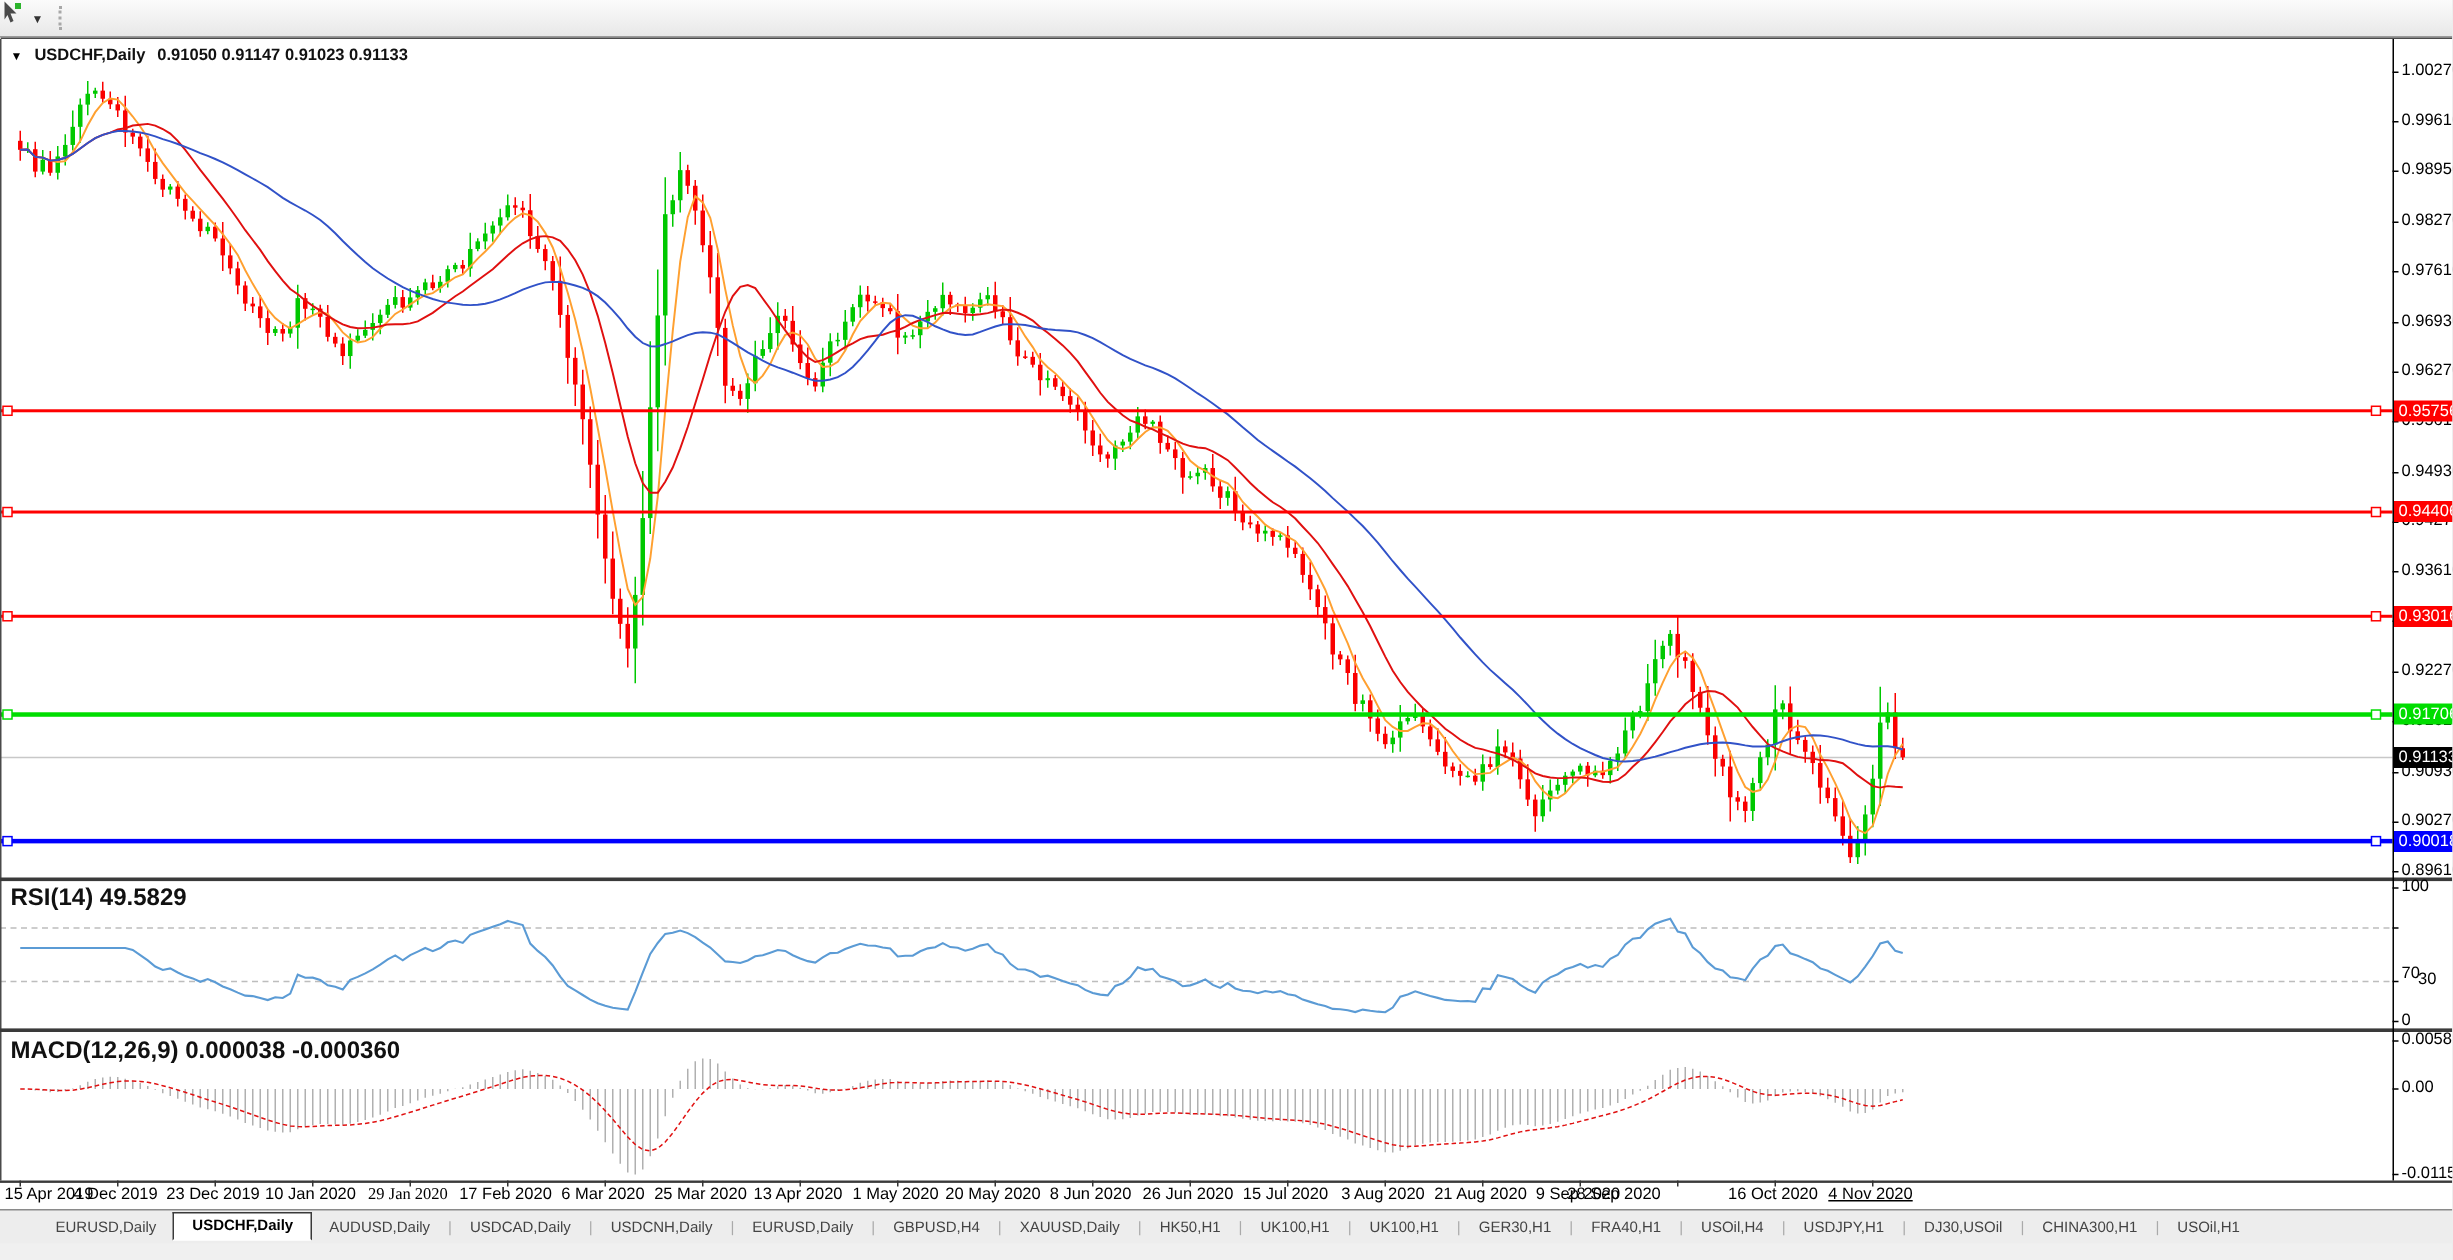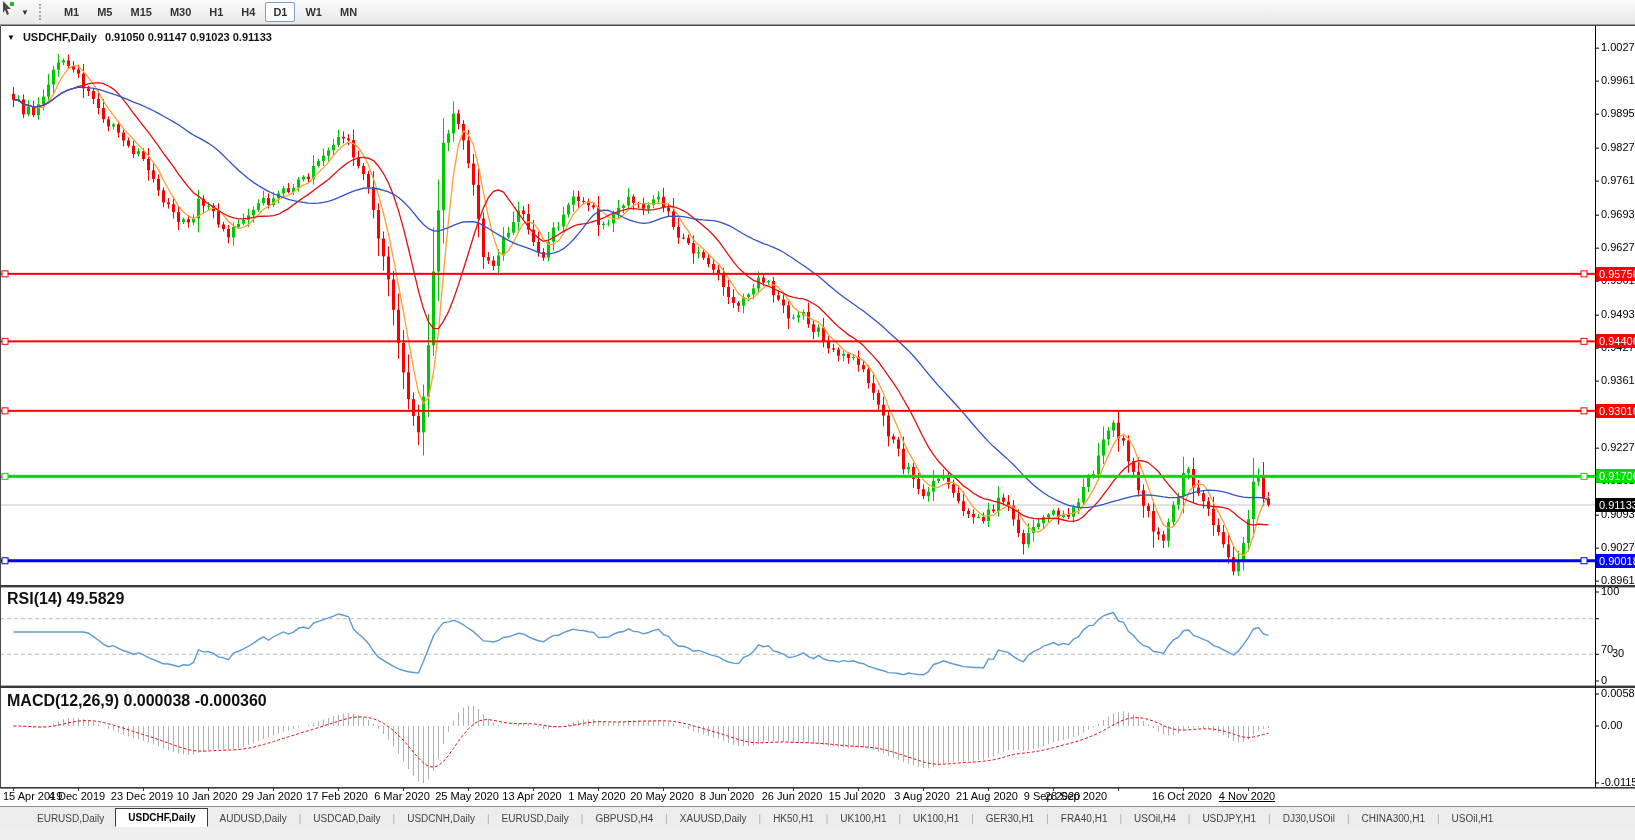--- a/index.html
+++ b/index.html
@@ -879,31 +879,20 @@
 
   <div class="toolbar">
     <span class="tool-ico">
       <svg width="16" height="16" viewBox="0 0 16 16">
         <path d="M3 1 L11 9 L7 9 L9 14 L7 15 L5 10 L3 13 Z" fill="#4a4a4a"></path>
         <rect x="10" y="2" width="4" height="4" fill="#2db52d"></rect>
       </svg>
     </span>
     <span class="dd-caret">▼</span>
     <span class="grip"></span>
-    <div id="tfbar" style="display:flex;align-items:center;">
-        <span class="tfbtn">M1</span>
-        <span class="tfbtn">M5</span>
-        <span class="tfbtn">M15</span>
-        <span class="tfbtn">M30</span>
-        <span class="tfbtn">H1</span>
-        <span class="tfbtn">H4</span>
-        <span class="tfbtn active">D1</span>
-        <span class="tfbtn">W1</span>
-        <span class="tfbtn">MN</span>
-      </div>
   </div>
 
   <div class="chart-title">
     <span class="sym-caret">▼</span>
     <span>USDCHF,Daily</span>
     <span>0.91050 0.91147 0.91023 0.91133</span>
   </div>
 
   <div class="ind-title" style="top:590px;">RSI(14) 49.5829</div>
   <div class="ind-title" style="top:692px;">MACD(12,26,9) 0.000038 -0.000360</div>
@@ -936,24 +925,24 @@
       <div class="badge" style="top: 266.85px; background: rgb(255, 0, 0);">0.95756</div>
       <div class="badge" style="top: 334.35px; background: rgb(255, 0, 0);">0.94406</div>
       <div class="badge" style="top: 403.85px; background: rgb(255, 0, 0);">0.93016</div>
       <div class="badge" style="top: 469.35px; background: rgb(0, 221, 0);">0.91706</div>
       <div class="badge" style="top: 553.75px; background: rgb(0, 0, 255);">0.90018</div>
       <div class="badge" style="top: 498px; background: rgb(0, 0, 0);">0.91133</div>
       <div class="date-label" style="left: 3px;">15 Apr 2019</div>
       <div class="date-label" style="left: 77px; transform: translateX(-50%);">4 Dec 2019</div>
       <div class="date-label" style="left: 142px; transform: translateX(-50%);">23 Dec 2019</div>
       <div class="date-label" style="left: 207px; transform: translateX(-50%);">10 Jan 2020</div>
-      <div class="date-label" style="left: 272px; transform: translateX(-50%);">29 Jan 2020</div>
+      <div class="date-label" style="left: 272px; transform: translateX(-50%); font-family: Liberation Serif, serif;">29 Jan 2020</div>
       <div class="date-label" style="left: 337px; transform: translateX(-50%);">17 Feb 2020</div>
       <div class="date-label" style="left: 402px; transform: translateX(-50%);">6 Mar 2020</div>
-      <div class="date-label" style="left: 467px; transform: translateX(-50%);">25 May 2020</div>
+      <div class="date-label" style="left: 467px; transform: translateX(-50%);">25 Mar 2020</div>
       <div class="date-label" style="left: 532px; transform: translateX(-50%);">13 Apr 2020</div>
       <div class="date-label" style="left: 597px; transform: translateX(-50%);">1 May 2020</div>
       <div class="date-label" style="left: 662px; transform: translateX(-50%);">20 May 2020</div>
       <div class="date-label" style="left: 727px; transform: translateX(-50%);">8 Jun 2020</div>
       <div class="date-label" style="left: 792px; transform: translateX(-50%);">26 Jun 2020</div>
       <div class="date-label" style="left: 857px; transform: translateX(-50%);">15 Jul 2020</div>
       <div class="date-label" style="left: 922px; transform: translateX(-50%);">3 Aug 2020</div>
       <div class="date-label" style="left: 987px; transform: translateX(-50%);">21 Aug 2020</div>
       <div class="date-label" style="left: 1052px; transform: translateX(-50%);">9 Sep 2020</div>
       <div class="date-label" style="left: 1076px; transform: translateX(-50%);">28 Sep 2020</div>

